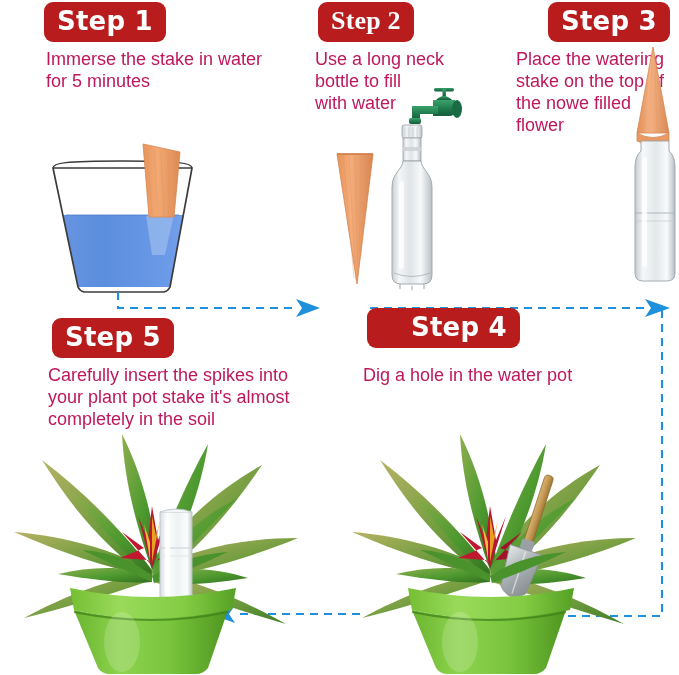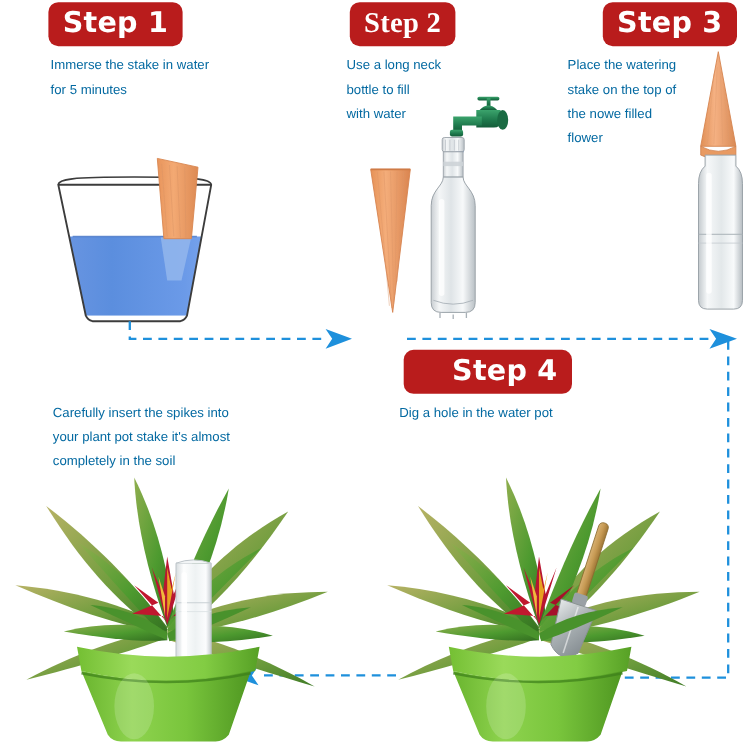--- a/index.html
+++ b/index.html
@@ -23,22 +23,22 @@
     font-weight: bold;
     font-size: 26px;
     line-height: 34px;
     letter-spacing: 0.2px;
     padding: 2px 13px 4px 13px;
     white-space: nowrap;
     font-family: "DejaVu Sans", sans-serif;
   }
   .step-desc {
     position: absolute;
-    color: #0369a1;
-    font-size: 12px;
+    color: #be185d;
+    font-size: 18px;
     line-height: 22px;
     font-family: "Liberation Sans", sans-serif;
     white-space: pre-line;
   }
   .art { position: absolute; }
   svg { display: block; overflow: visible; }
   .conn { position: absolute; pointer-events: none; }
 </style>
 </head>
 <body>
@@ -237,20 +237,21 @@
       <path d="M662,310 L662,616 L552,616" fill="none" stroke="#1e90dc" stroke-width="2.1" stroke-dasharray="8 6"></path>
       <path d="M552,607 L527,616 L552,625 L546,616 Z" fill="#1e90dc"></path>
     </g>
 
     <g>
       <path d="M360,614 L235,614" fill="none" stroke="#1e90dc" stroke-width="2.1" stroke-dasharray="8 6"></path>
       <path d="M235,605 L210,614 L235,623 L229,614 Z" fill="#1e90dc"></path>
     </g>
   </svg>
 
+  <div class="step-badge" style="left:52px; top:318px;">Step 5</div>
   <div class="step-desc" style="left:48px; top:364px; width:270px;">Carefully insert the spikes into
 your plant pot stake it's almost
 completely in the soil</div>
 
   <div class="art" style="left:2px; top:420px;">
     <svg width="320" height="255" viewBox="0 0 320 255">
       <defs>
         <linearGradient id="leafA" x1="0" y1="0" x2="1" y2="1">
           <stop offset="0%" stop-color="#8fae4e"></stop>
           <stop offset="55%" stop-color="#4d9a2f"></stop>
@@ -325,21 +326,21 @@
 
       <g>
         <path d="M68,168 q82,18 166,0 L230,190 q-79,18 -158,0 Z" fill="url(#rimGrad)"></path>
         <path d="M72,190 q78,17 154,0 L206,248 q-5,6 -12,6 L108,254 q-8,0 -12,-6 Z" fill="url(#potGrad)"></path>
         <path d="M72,192 q78,16 154,0" fill="none" stroke="#3c7d1a" stroke-width="2.2" opacity="0.7"></path>
         <ellipse cx="120" cy="222" rx="18" ry="30" fill="#ffffff" opacity="0.17"></ellipse>
       </g>
     </svg>
   </div>
 
-  <div class="step-badge" style="left:367px; top:318px;padding-left:44px;">Step 4</div>
+  <div class="step-badge" style="left:367px; top:308px;padding-left:44px;">Step 4</div>
   <div class="step-desc" style="left:363px; top:364px; width:260px;">Dig a hole in the water pot</div>
 
   <div class="art" style="left:330px; top:420px;">
     <svg width="330" height="255" viewBox="0 0 330 255">
       <defs>
         <linearGradient id="leafA2" x1="0" y1="0" x2="1" y2="1">
           <stop offset="0%" stop-color="#8fae4e"></stop>
           <stop offset="55%" stop-color="#4d9a2f"></stop>
           <stop offset="100%" stop-color="#336e20"></stop>
         </linearGradient>

